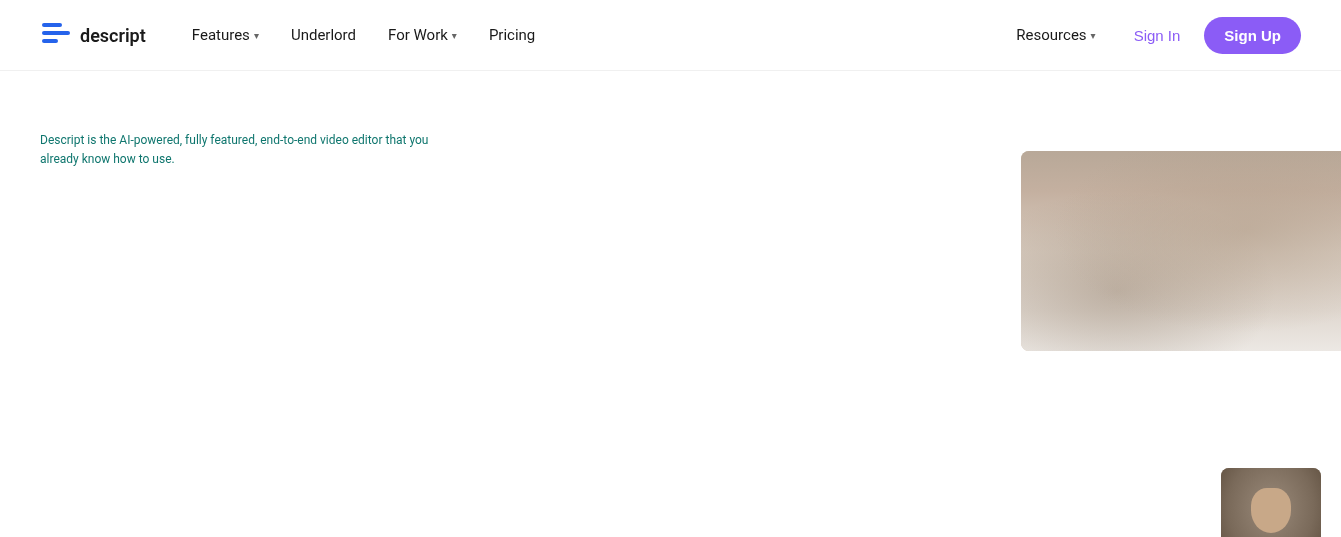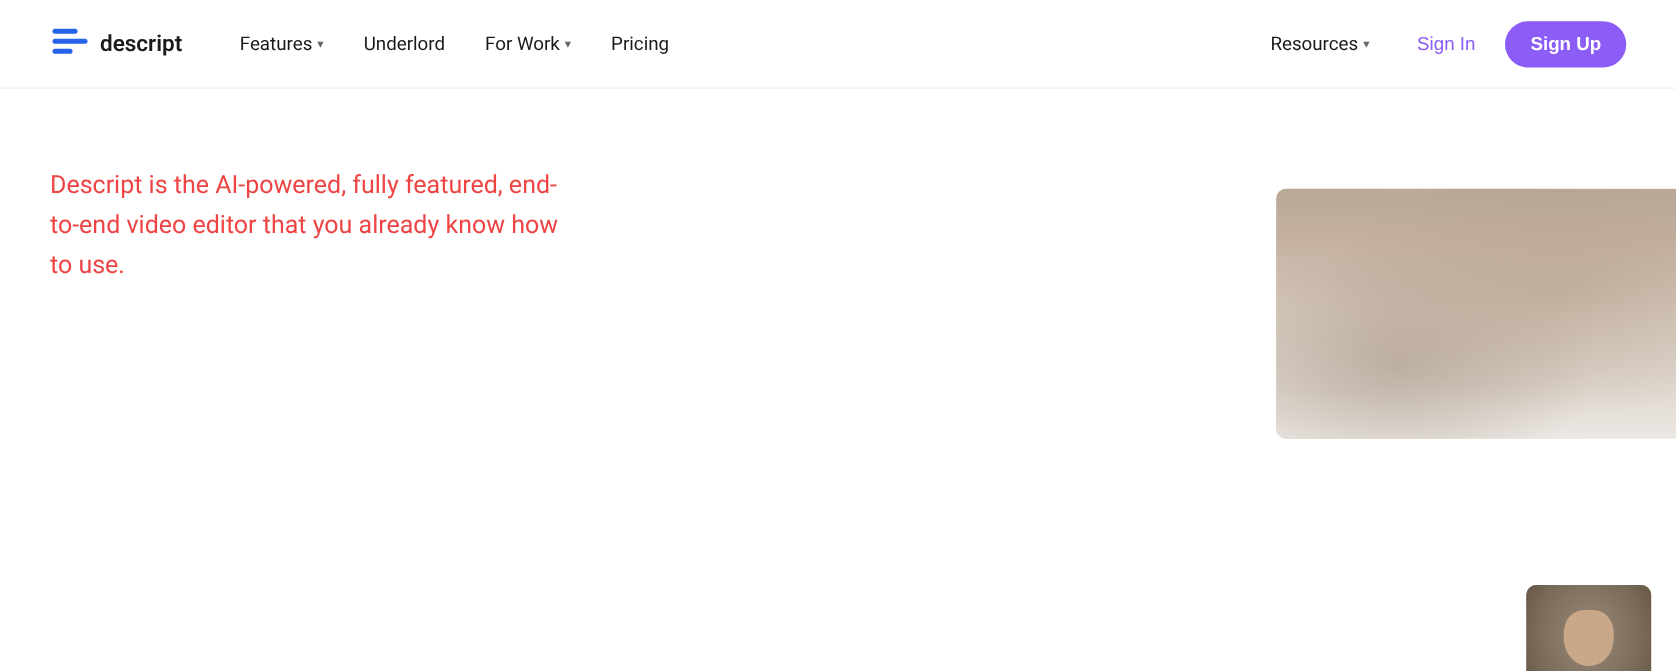--- a/index.html
+++ b/index.html
@@ -126,22 +126,22 @@
       height: 85px;
       background: #5b5bd6;
       vertical-align: middle;
       margin-left: 2px;
       border-radius: 2px;
       position: relative;
       top: -4px;
     }
 
     .hero-subtext {
-      font-size: 20px;
-      color: #ef4444;
+      font-size: 12px;
+      color: #0f766e;
       line-height: 1.6;
       max-width: 420px;
     }
 
     
     .preview-area {
       position: absolute;
       right: 0;
       top: 0;
       width: 340px;

